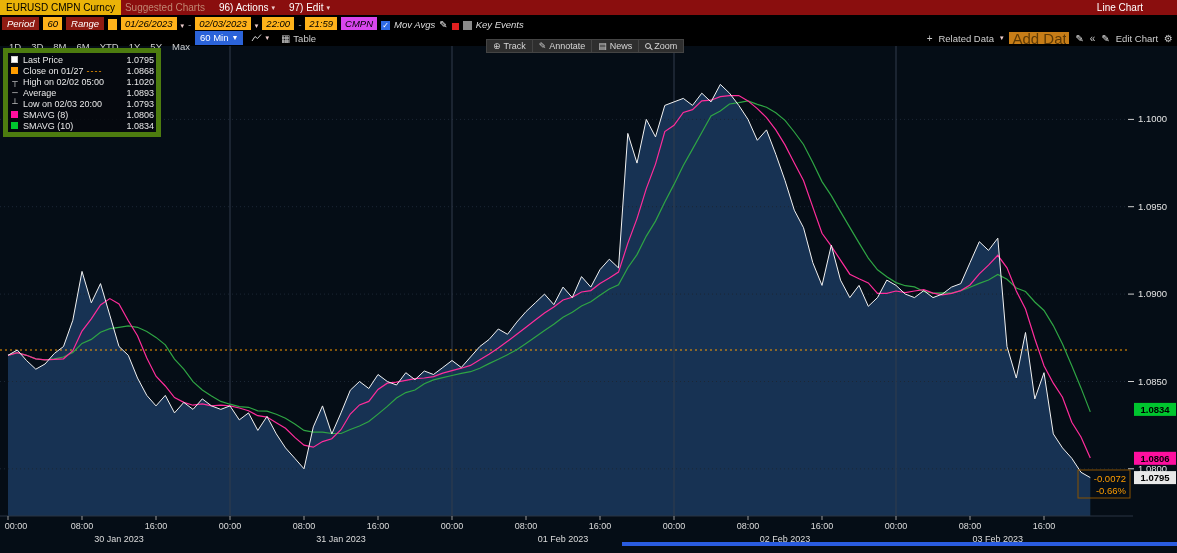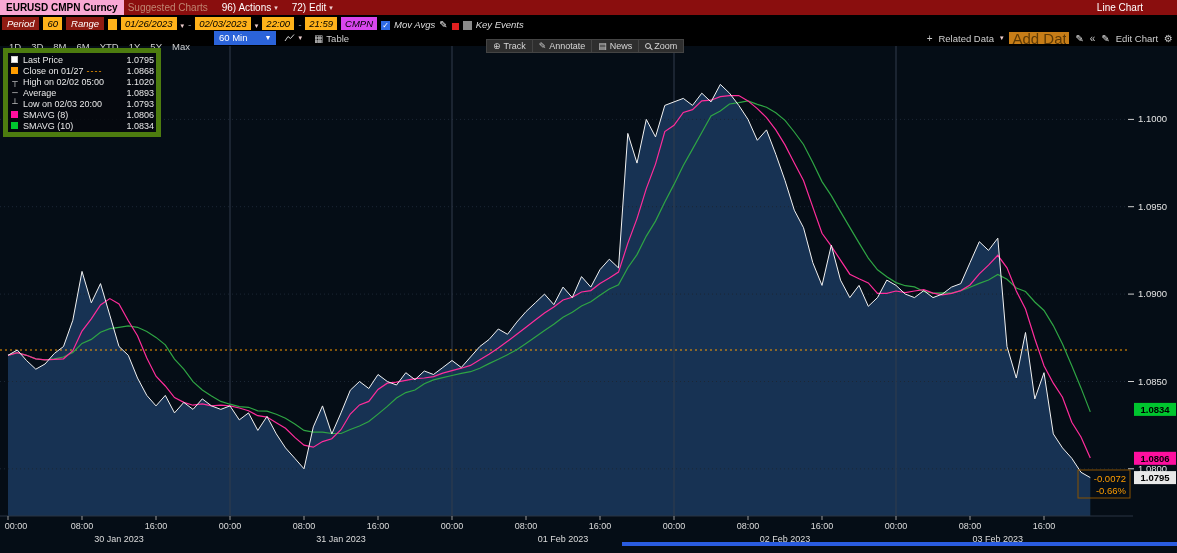--- a/index.html
+++ b/index.html
@@ -1,21 +1,21 @@
 <!DOCTYPE html>
 <html><head>
 <meta charset="utf-8">
 <style>
   * { margin:0; padding:0; box-sizing:border-box; }
   body { background:#000; font-family:"Liberation Sans","DejaVu Sans",sans-serif; }
   .screen { position:relative; width:1177px; height:553px; background:#000; overflow:hidden; }
 
   
   .titlebar { height:15px; background:#8a0e0e; display:flex; align-items:center; font-size:10px; color:#fff; }
-  .sec-chip { background:#f9a8d4; color:#000; font-weight:bold; height:15px; line-height:15px; padding:0 6px; max-width:132px; white-space:nowrap; overflow:hidden; }
+  .sec-chip { background:#eab308; color:#000; font-weight:normal; height:15px; line-height:15px; padding:0 6px; max-width:132px; white-space:nowrap; overflow:hidden; }
   .tb-dim { color:#c08672; margin-left:4px; }
   .tb-menu { margin-left:14px; display:flex; align-items:center; gap:3px; cursor:default; }
   .caret { font-size:7px; color:#f0d0d0; }
   .tb-spacer { flex:1; }
   .tb-right { margin-right:34px; color:#fff; }
 
   
   .settings { height:15px; background:#000; display:flex; align-items:flex-end; gap:4px; font-size:9.5px; padding-left:2px; color:#ddd;font-style:italic; }
   .chip-red { background:#8f1b12; color:#fff; height:13px; line-height:13px; padding:0 5px; }
   .chip-amber { background:#ffb21a; color:#000; height:13px; line-height:13px; padding:0 4px; }
@@ -24,21 +24,21 @@
   .chip-teal { background:#d946ef; color:#000; height:13px; line-height:13px; padding:0 4px; }
   .cb { width:9px; height:9px; font-size:8px; line-height:9px; text-align:center; color:#fff; }
   .cb-on { background:#2f6be6; }
   .cb-off { background:#8a8a8a; }
   .swatch { width:7px; height:7px; background:#e02020; display:inline-block; }
   .pencil { color:#e8e8e8; font-size:10px; }
 
   
   .tabsbar { height:16px; background:#000; display:flex; align-items:center; font-size:9.5px; color:#cfcfcf; padding:0 4px; }
   .rtab { padding:0 5px; cursor:default;margin-top:16px; }
-  .chip-blue { background:#2b63d9; color:#fff; height:14px; line-height:14px; padding:0 5px; margin-left:19px; display:flex; align-items:center; gap:17px; }
+  .chip-blue { background:#2b63d9; color:#fff; height:14px; line-height:14px; padding:0 5px; margin-left:0; display:flex; align-items:center; gap:3px; }
   .chip-blue .caret { color:#fff; }
   .mini-icon { margin-left:8px; display:flex; align-items:center; }
   .tabsbar .right { margin-left:auto; display:flex; align-items:center; gap:6px; }
   .adddata { background:#c77d17; border:none; width:60px; height:12px; font-size:15px; padding:0 3px; color:#553300; font-family:inherit; }
   .adddata::placeholder { color:#5e3a05; opacity:1; }
   .gicon { color:#c9c9c9; font-size:10px; }
 
   
   #chart-svg { display:block; background:#050d16; font-family:"Liberation Sans","DejaVu Sans",sans-serif; }
 
@@ -71,21 +71,21 @@
 <div class="screen">
 
   <div class="titlebar">
     <span class="sec-chip">EURUSD CMPN Curncy</span>
     <span class="tb-dim">Suggested Charts</span>
     <span class="tb-menu">
       <span>96) Actions</span>
       <span class="caret">▾</span>
     </span>
     <span class="tb-menu">
-      <span>72) Edit</span>
+      <span>97) Edit</span>
       <span class="caret">▾</span>
     </span>
     <span class="tb-spacer"></span>
     <span class="tb-right">Line Chart</span>
   </div>
 
   <div class="settings">
     <span class="chip-red">Period</span>
     <span class="chip-amber">60</span>
     <span class="chip-red">Range</span>

